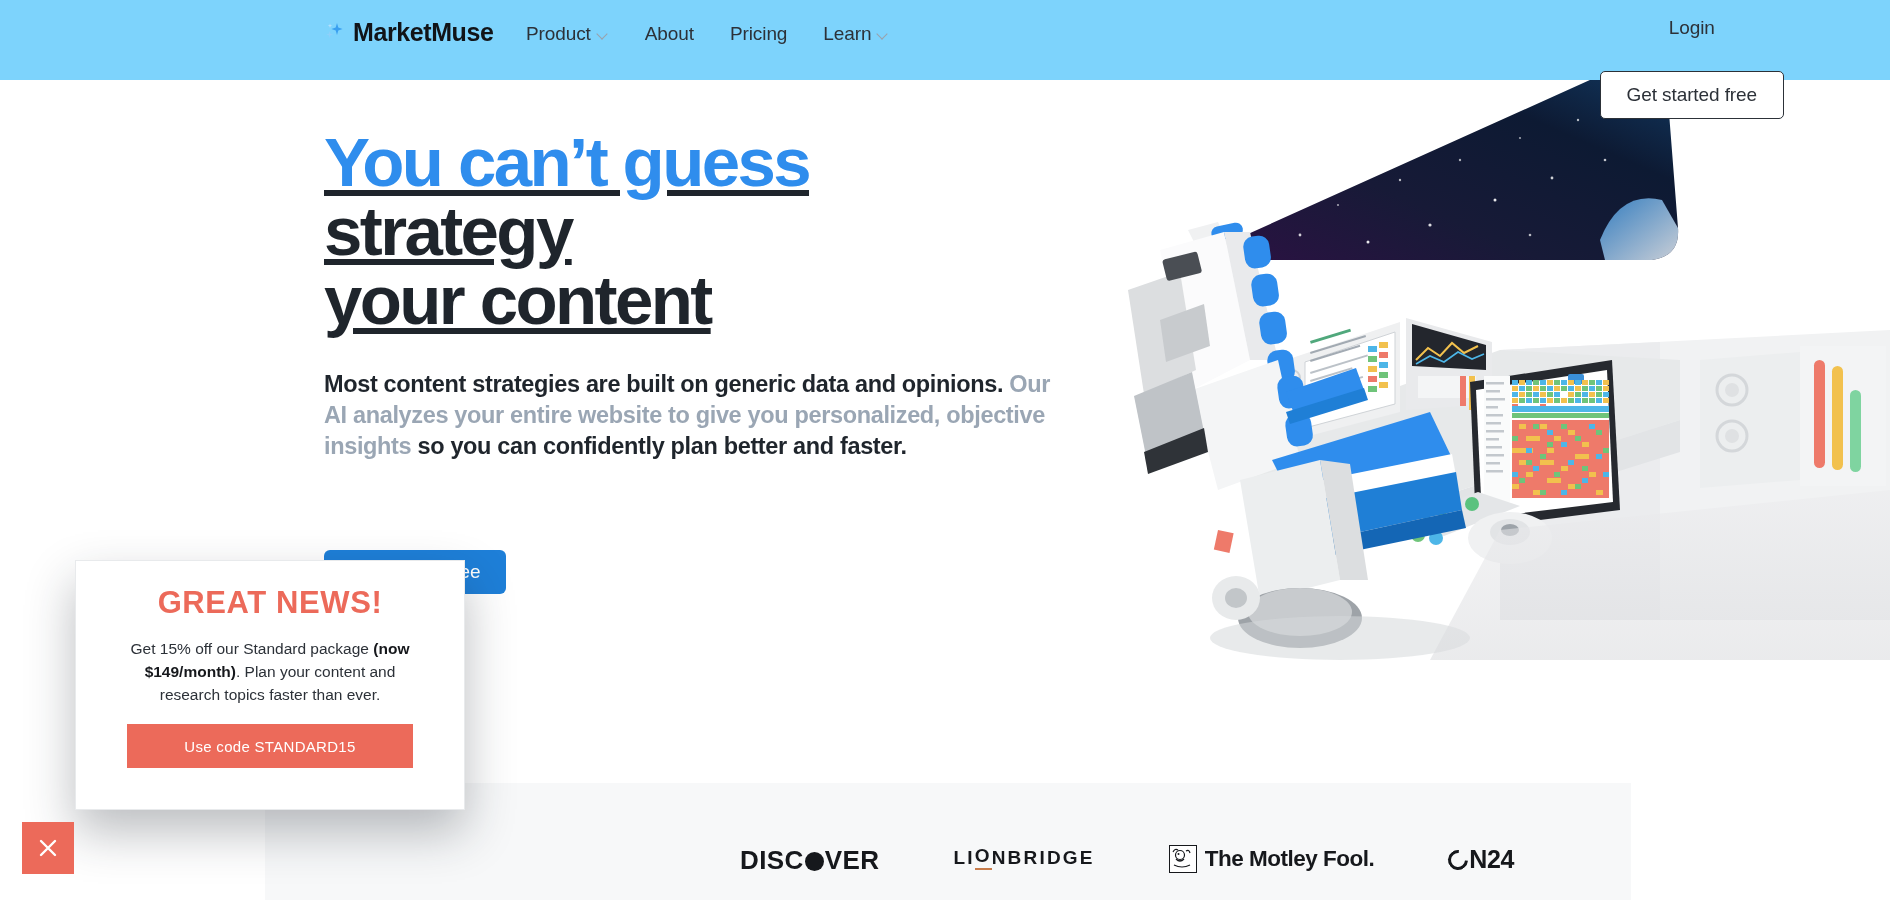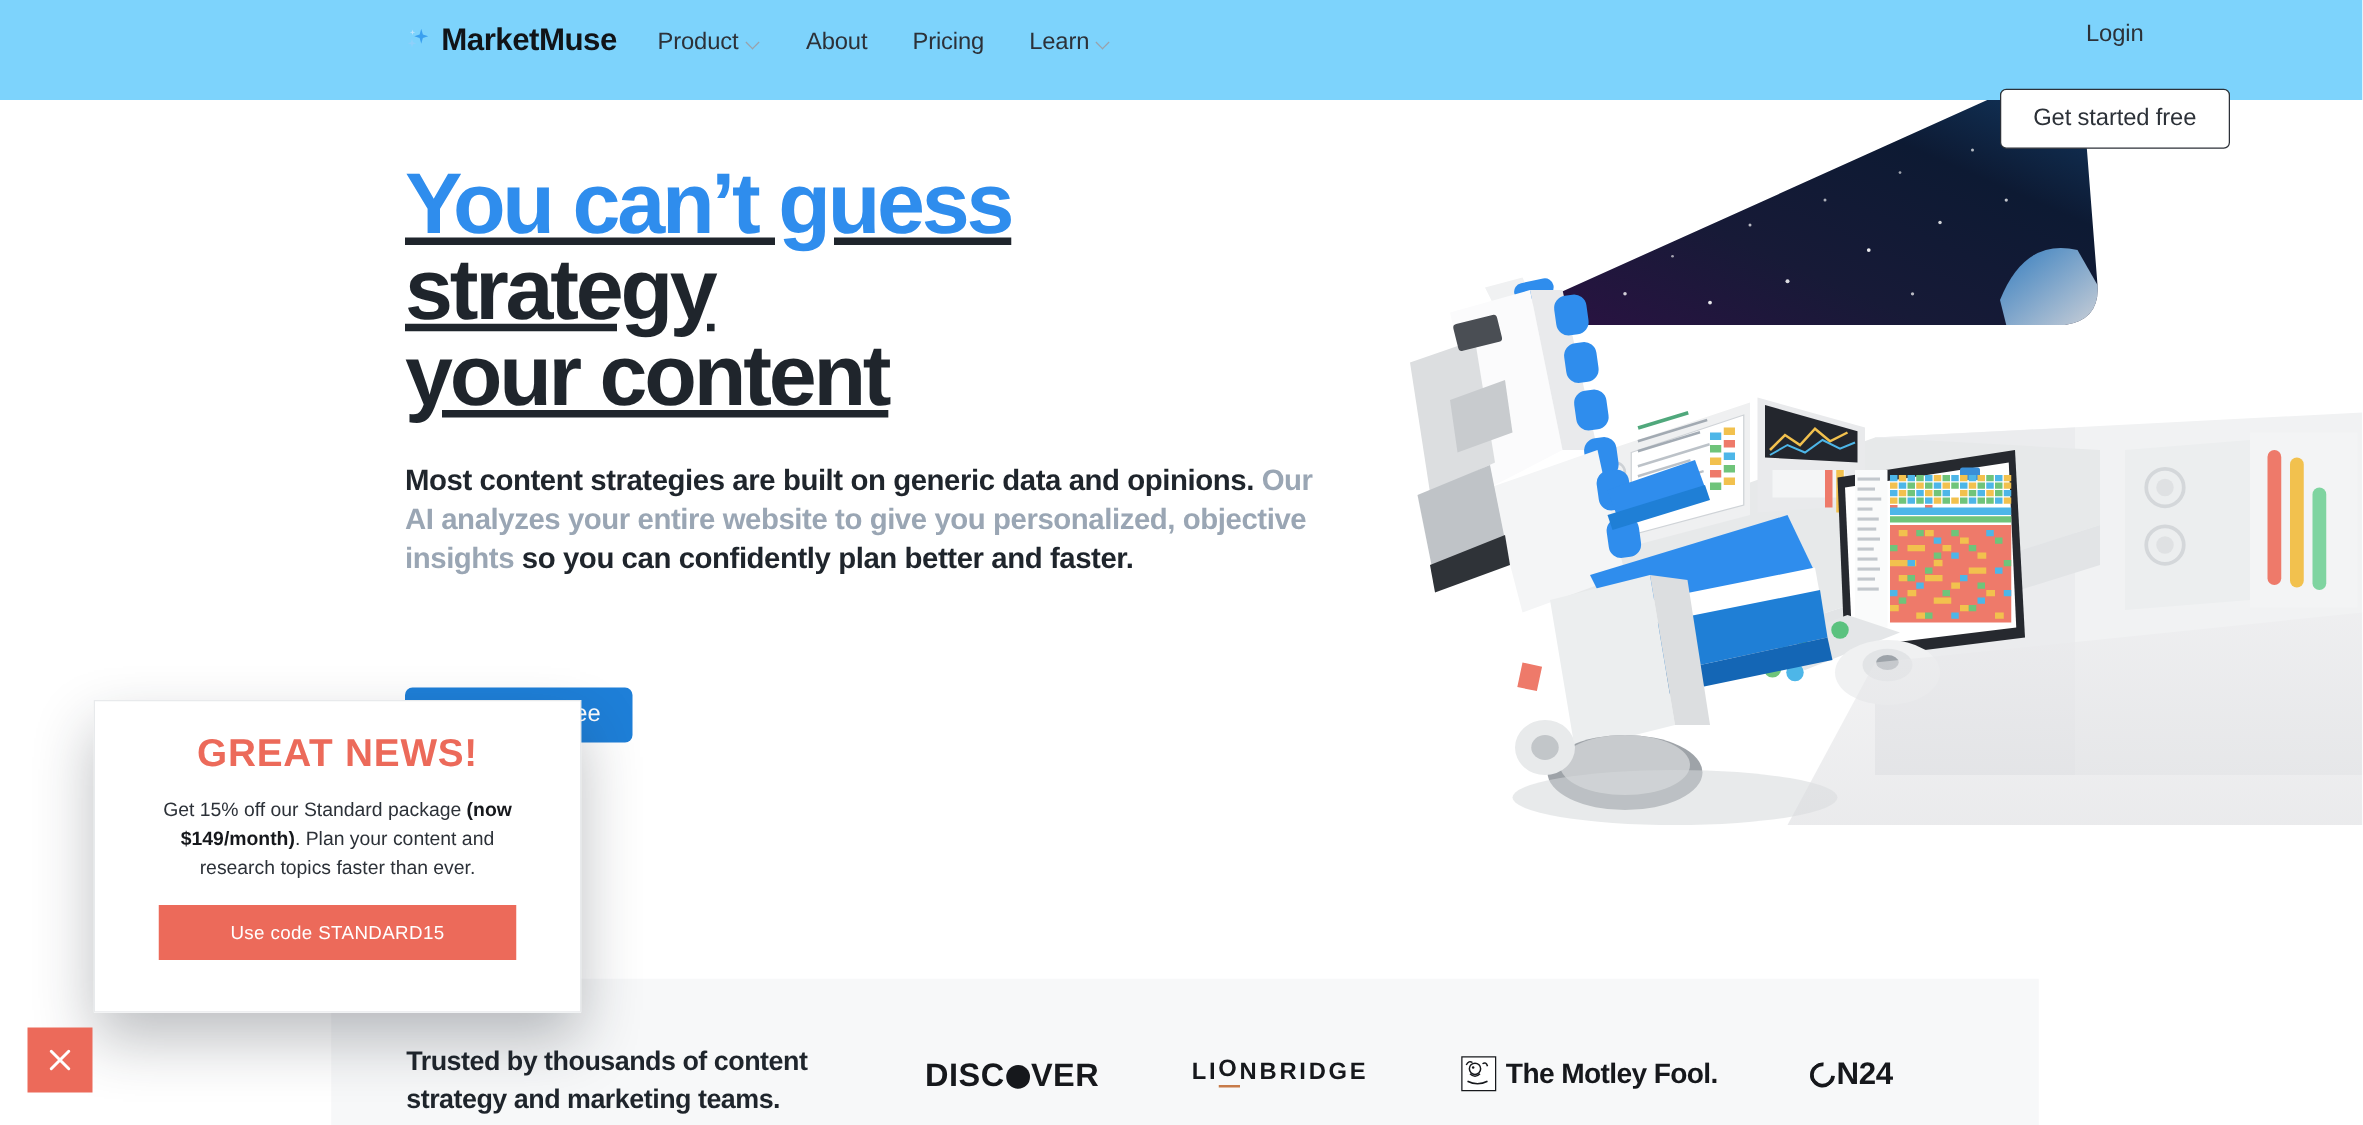--- a/index.html
+++ b/index.html
@@ -468,21 +468,20 @@
       <span class="hl-dark">your content</span>
     </h1>
     <p class="subhead">
       <span>Most content strategies are built on generic data and opinions. </span><span class="muted">Our AI analyzes your entire website to give you personalized, objective insights</span><span> so you can confidently plan better and faster.</span>
     </p>
   </div>
 
   <button class="hero-cta">Get started free</button>
 
   <div class="trusted-panel"></div>
-  <div class="trusted-title">Trusted by thousands of content strategy and marketing teams.</div>
 
   <div class="logos">
     <div class="logo logo-discover">
       <span>DISC</span>
       <span class="disc-o"></span>
       <span>VER</span>
     </div>
 
     <div class="logo logo-lion">
       <span>LI</span>

